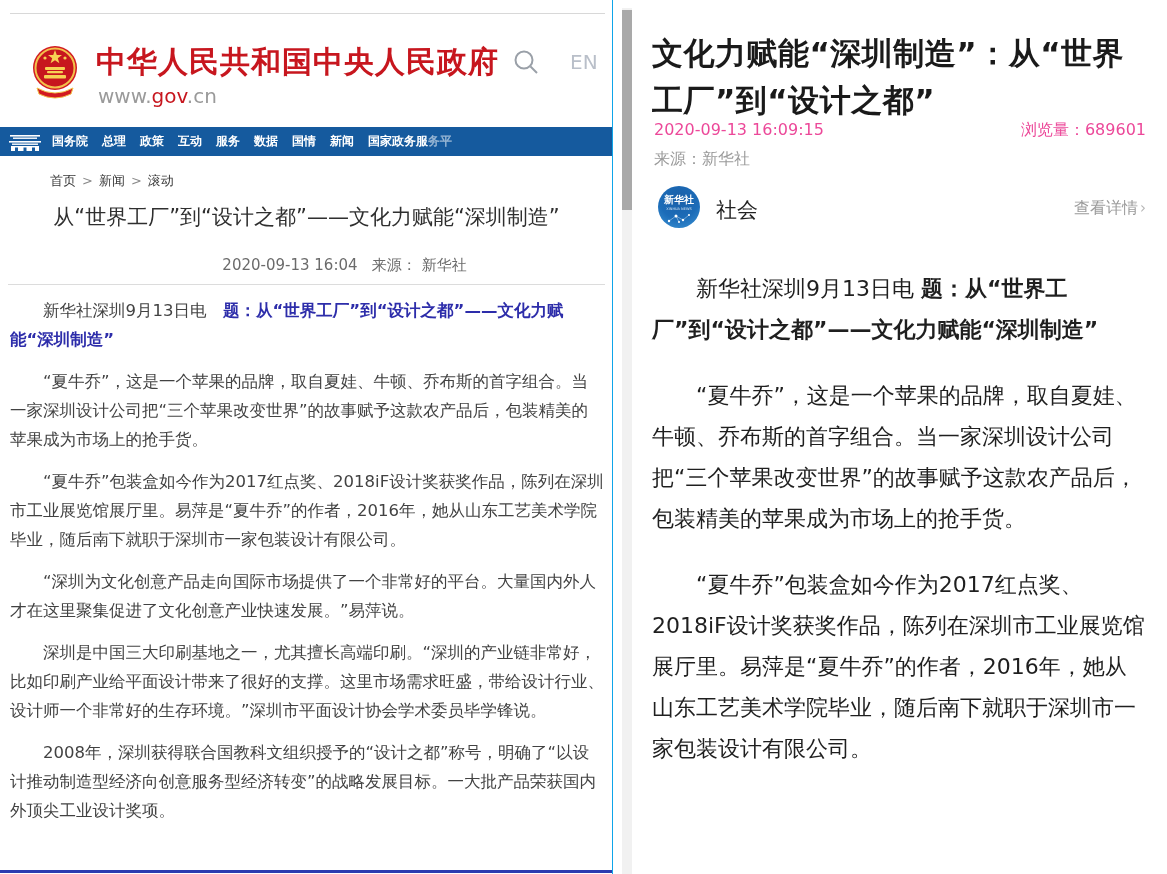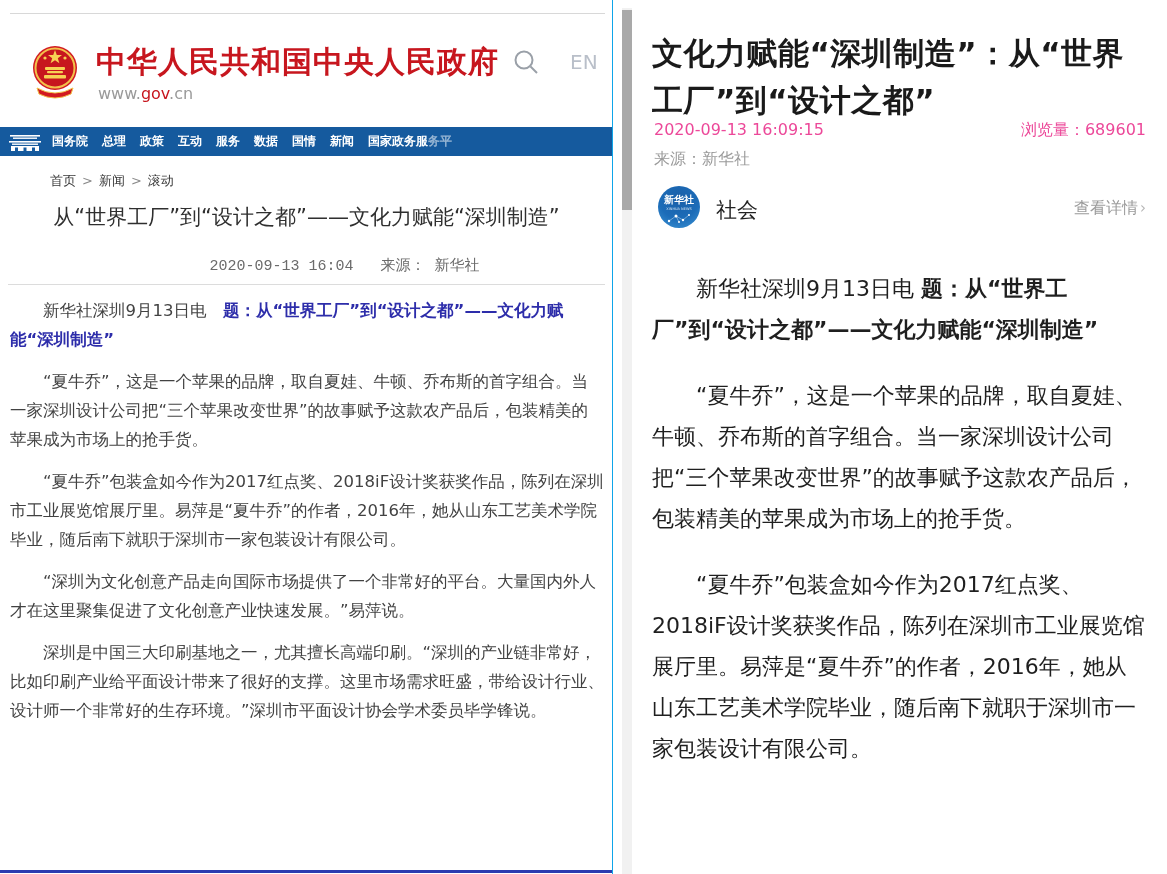--- a/index.html
+++ b/index.html
@@ -9,40 +9,40 @@
 
   
   .left-pane { position:absolute; left:0; top:0; width:613px; height:874px;
     border-right:1px solid #0ea5e9; overflow:hidden; }
   .left-topline { position:absolute; left:10px; top:13px; width:595px; height:0;
     border-top:1px solid #d8d8d8; }
   .gov-header { position:absolute; left:0; top:40px; width:613px; height:70px; }
   .emblem { position:absolute; left:32px; top:2px; width:46px; height:62px; }
   .gov-title { position:absolute; left:96px; top:2px; font-size:30px; font-weight:bold;
     color:#c7161e; letter-spacing:1px; white-space:nowrap; }
-  .gov-url { position:absolute; left:98px; top:44px; font-size:16px; color:#9a9a9a; }
+  .gov-url { position:absolute; left:98px; top:44px; font-size:20px; color:#9a9a9a; }
   .gov-url .red { color:#c7161e; }
   .search-btn { position:absolute; left:512px; top:8px; width:28px; height:28px; cursor:pointer; }
   .lang-btn { position:absolute; left:570px; top:10px; font-size:20px; color:#b9bfc9; cursor:pointer; }
 
   .nav-bar { position:absolute; left:0; top:127px; width:613px; height:29px;
     background:#155a9e; display:flex; align-items:center; }
   .nav-gate { width:34px; height:20px; margin-left:8px; margin-right:10px; flex:0 0 auto; }
   .nav-item { color:#fff; font-size:12px; font-weight:bold; margin-right:14px;
     white-space:nowrap; cursor:pointer; }
   .nav-item .fade { opacity:.55; }
 
   .breadcrumb { position:absolute; left:10px; top:172px; font-size:13px; color:#3a3a3a;margin-left:40px; }
   .breadcrumb a { color:#3a3a3a; text-decoration:none; cursor:pointer; }
   .breadcrumb .sep { color:#8a8a8a; margin:0 6px; }
 
   .art-title { position:absolute; left:20px; top:203px; width:573px; text-align:center;
     font-size:21px; color:#2f2f2f; font-weight:normal; }
   .art-meta { position:absolute; left:0; top:256px; width:689px; text-align:center;
-    font-size:15px; color:#6b6b6b;font-family:Liberation Mono, monospace; }
+    font-size:15px; color:#6b6b6b; }
   .art-hr { position:absolute; left:8px; top:284px; width:597px; border-top:1px solid #dcdcdc; }
 
   .art-body { position:absolute; left:10px; top:296px; width:594px;
     font-size:16.5px; line-height:29px; color:#424242; }
   .art-body p { text-indent:2em; margin:0 0 13px 0; }
   .lead-bold { color:#2d2daa; font-weight:bold; }
   .left-bottomline { position:absolute; left:0; top:870px; width:613px; height:3px; background:#2b3cb0; }
 
   
   .scrollbar-track { position:absolute; left:622px; top:8px; width:10px; height:866px; background:#f1f1f1; }
@@ -138,20 +138,21 @@
       <span>新华社</span>
     </div>
     <div class="art-hr"></div>
 
     <div class="art-body">
       <p><span>新华社深圳9月13日电　</span><span class="lead-bold">题：从“世界工厂”到“设计之都”——文化力赋能“深圳制造”</span></p>
       <p>“夏牛乔”，这是一个苹果的品牌，取自夏娃、牛顿、乔布斯的首字组合。当一家深圳设计公司把“三个苹果改变世界”的故事赋予这款农产品后，包装精美的苹果成为市场上的抢手货。</p>
       <p>“夏牛乔”包装盒如今作为2017红点奖、2018iF设计奖获奖作品，陈列在深圳市工业展览馆展厅里。易萍是“夏牛乔”的作者，2016年，她从山东工艺美术学院毕业，随后南下就职于深圳市一家包装设计有限公司。</p>
       <p>“深圳为文化创意产品走向国际市场提供了一个非常好的平台。大量国内外人才在这里聚集促进了文化创意产业快速发展。”易萍说。</p>
       <p>深圳是中国三大印刷基地之一，尤其擅长高端印刷。“深圳的产业链非常好，比如印刷产业给平面设计带来了很好的支撑。这里市场需求旺盛，带给设计行业、设计师一个非常好的生存环境。”深圳市平面设计协会学术委员毕学锋说。</p>
+      <p>2008年，深圳获得联合国教科文组织授予的“设计之都”称号，明确了“以设计推动制造型经济向创意服务型经济转变”的战略发展目标。一大批产品荣获国内外顶尖工业设计奖项。</p>
 
     </div>
 
     <div class="left-bottomline"></div>
   </div>
 
   <div class="scrollbar-track">
     <div class="scrollbar-thumb"></div>
   </div>
 

